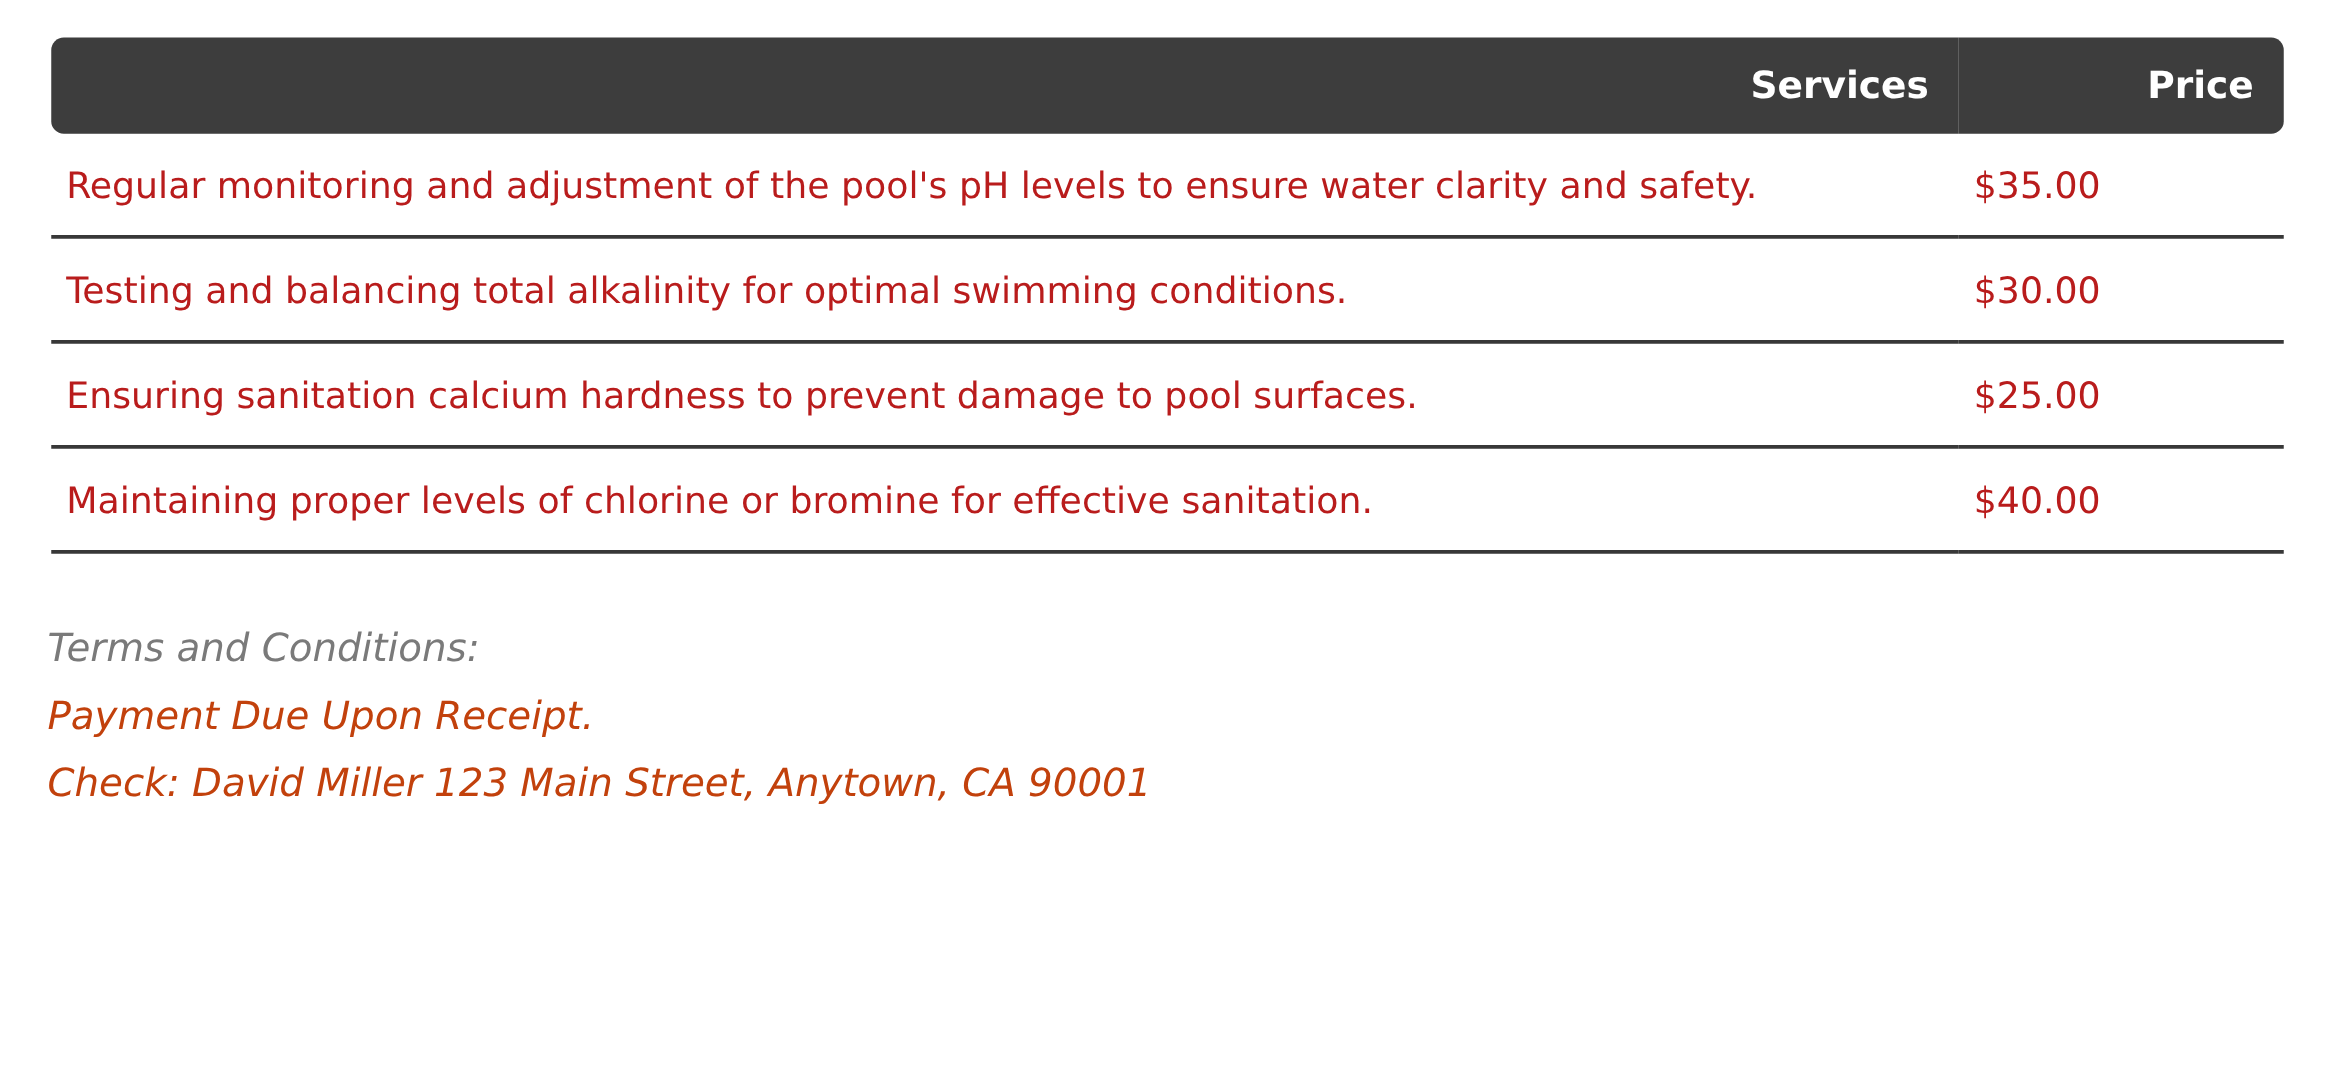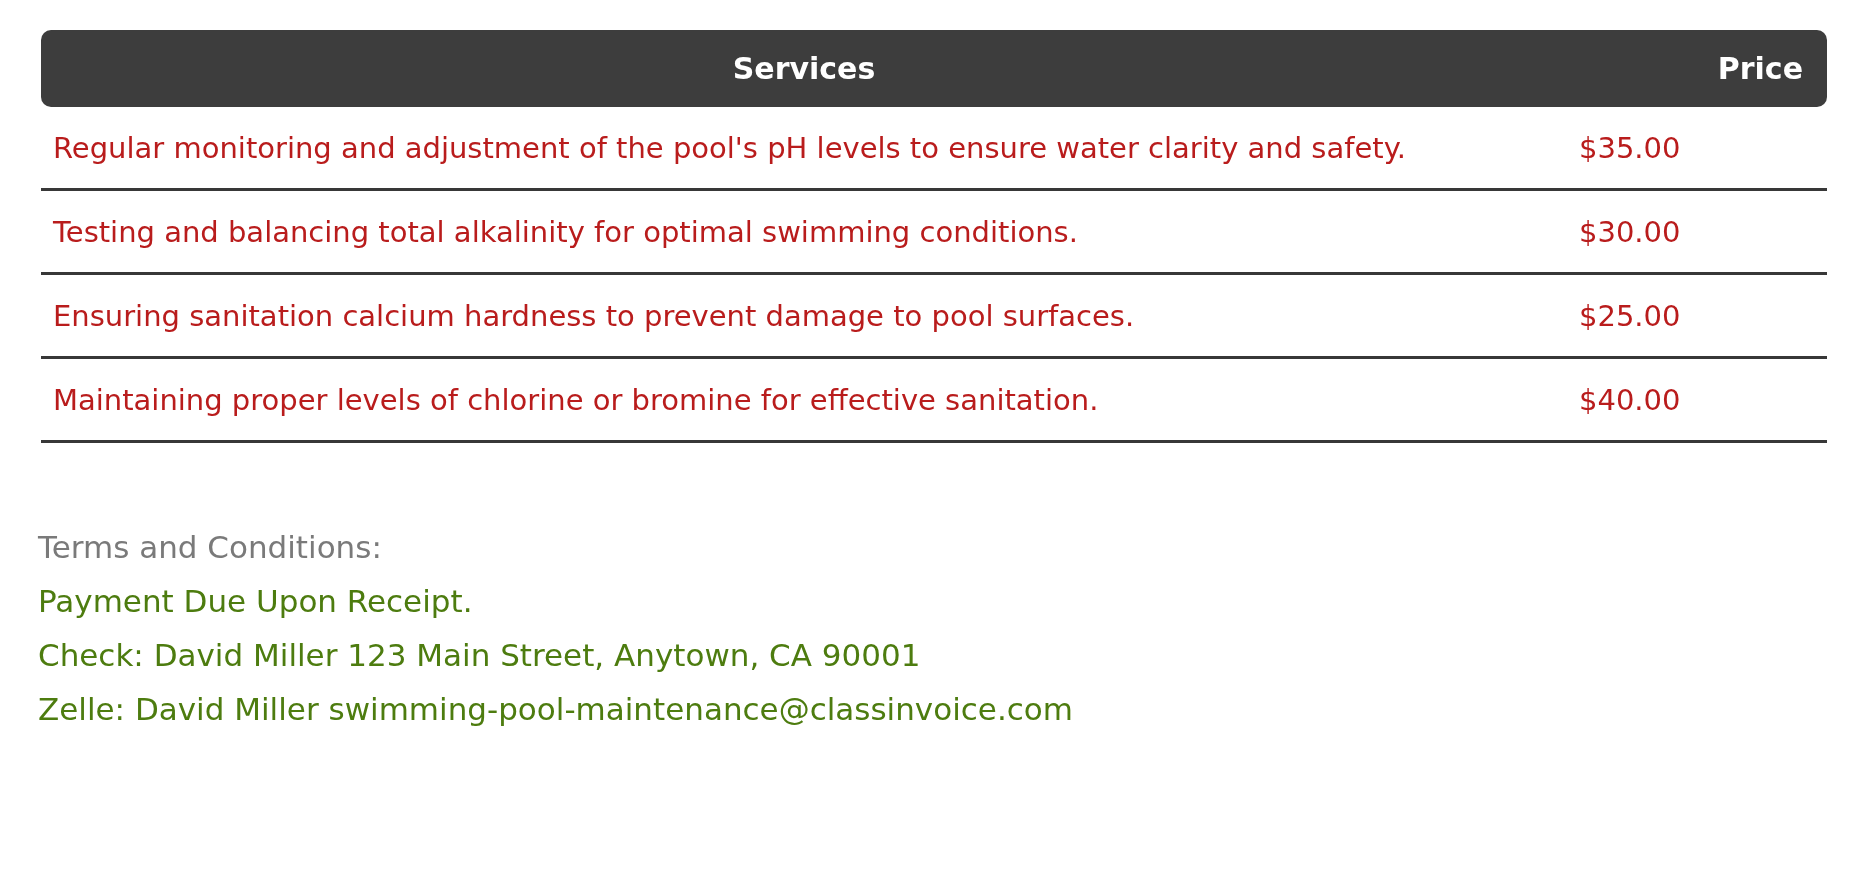--- a/index.html
+++ b/index.html
@@ -21,21 +21,21 @@
     width: 100%;
     border-collapse: separate;
     border-spacing: 0;
   }
   table.services th {
     background: #3d3d3d;
     color: #ffffff;
     font-size: 30px;
     font-weight: bold;
     padding: 21px 24px;
-    text-align: center;
+    text-align: right;
   }
   table.services th.col-price {
     text-align: right;
     width: 260px;
   }
   table.services th:first-child { border-radius: 10px 0 0 10px; }
   table.services th:last-child  { border-radius: 0 10px 10px 0; }
 
   table.services td {
     font-size: 29px;
@@ -60,32 +60,33 @@
   table.services tr.total-row td.total-label {
     text-align: right;
     padding-right: 0;
   }
   table.services tr.total-row td.total-value {
     text-align: right;
   }
 
   
   .terms {
-    margin-top: 78px;
+    margin-top: 50px;
     margin-left: -3px;
     font-size: 31px;
     line-height: 1.74;
+    font-style: italic;
   }
   .terms-heading {
     color: #7a7a7a;
     font-weight: normal;
     font-size: 31px;
   }
   .terms-line {
-    color: #4d7c0f;
+    color: #c2410c;
   }
 </style>
 </head>
 <body>
 
 <div class="page">
 
   <table class="services">
     <thead>
       <tr>
@@ -110,16 +111,15 @@
         <td class="cell-service">Maintaining proper levels of chlorine or bromine for effective sanitation.</td>
         <td class="cell-price">$40.00</td>
       </tr>
     </tbody>
   </table>
 
   <div class="terms">
     <div class="terms-heading">Terms and Conditions:</div>
     <div class="terms-line">Payment Due Upon Receipt.</div>
     <div class="terms-line">Check: David Miller 123 Main Street, Anytown, CA 90001</div>
-    <div class="terms-line">Zelle: David Miller swimming-pool-maintenance@classinvoice.com</div>
   </div>
 
 </div>
 
 </body></html>

